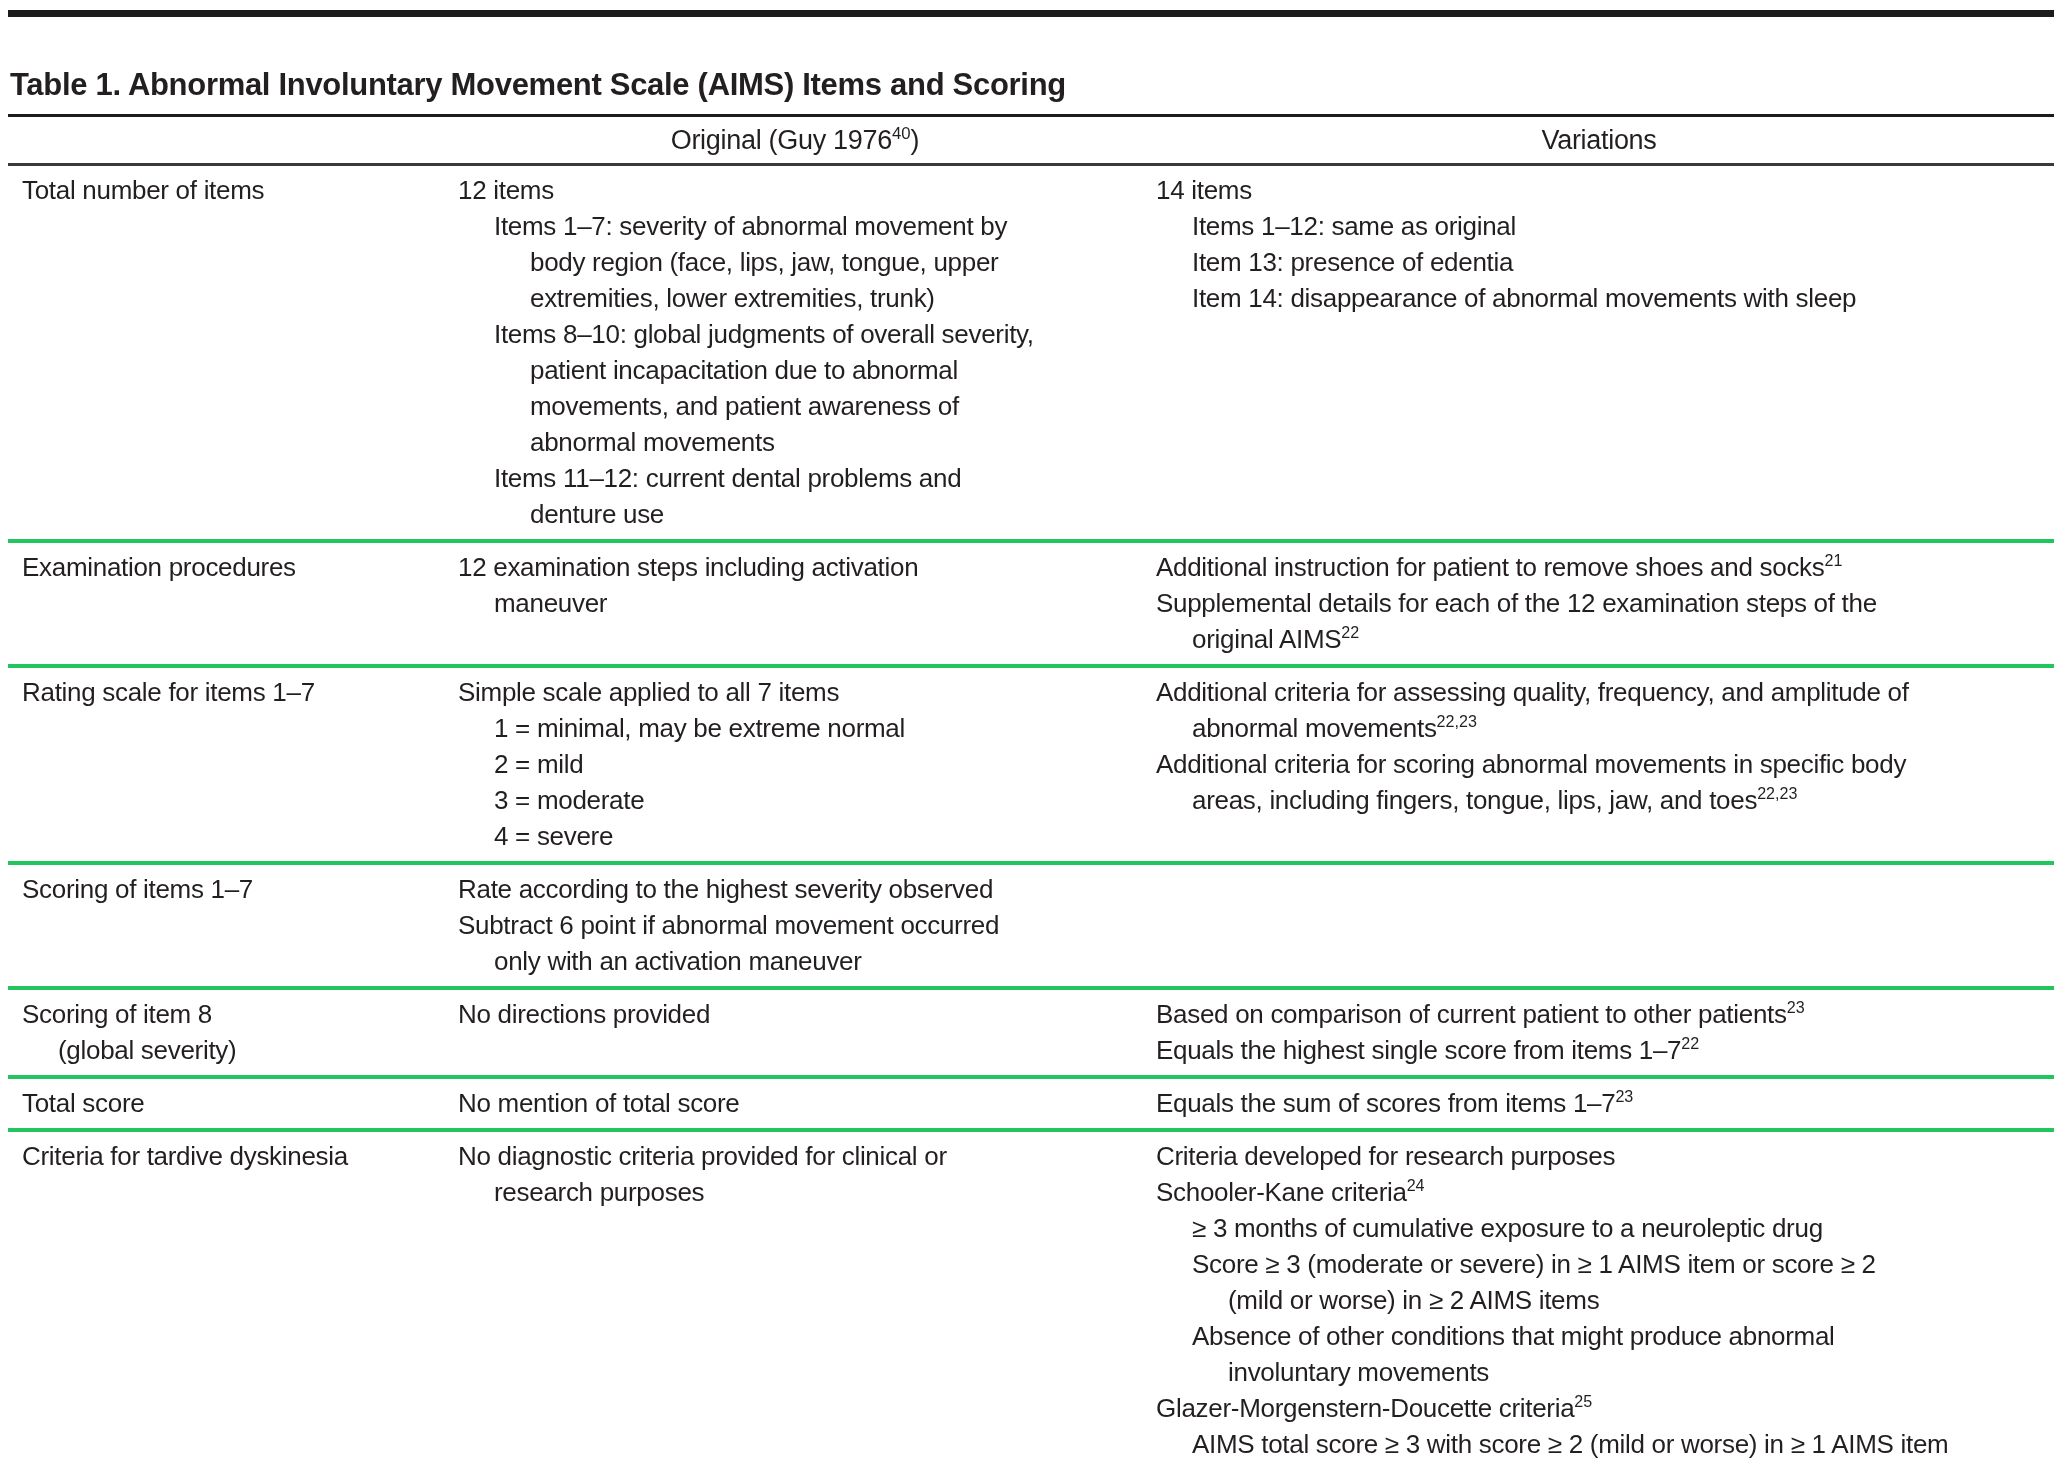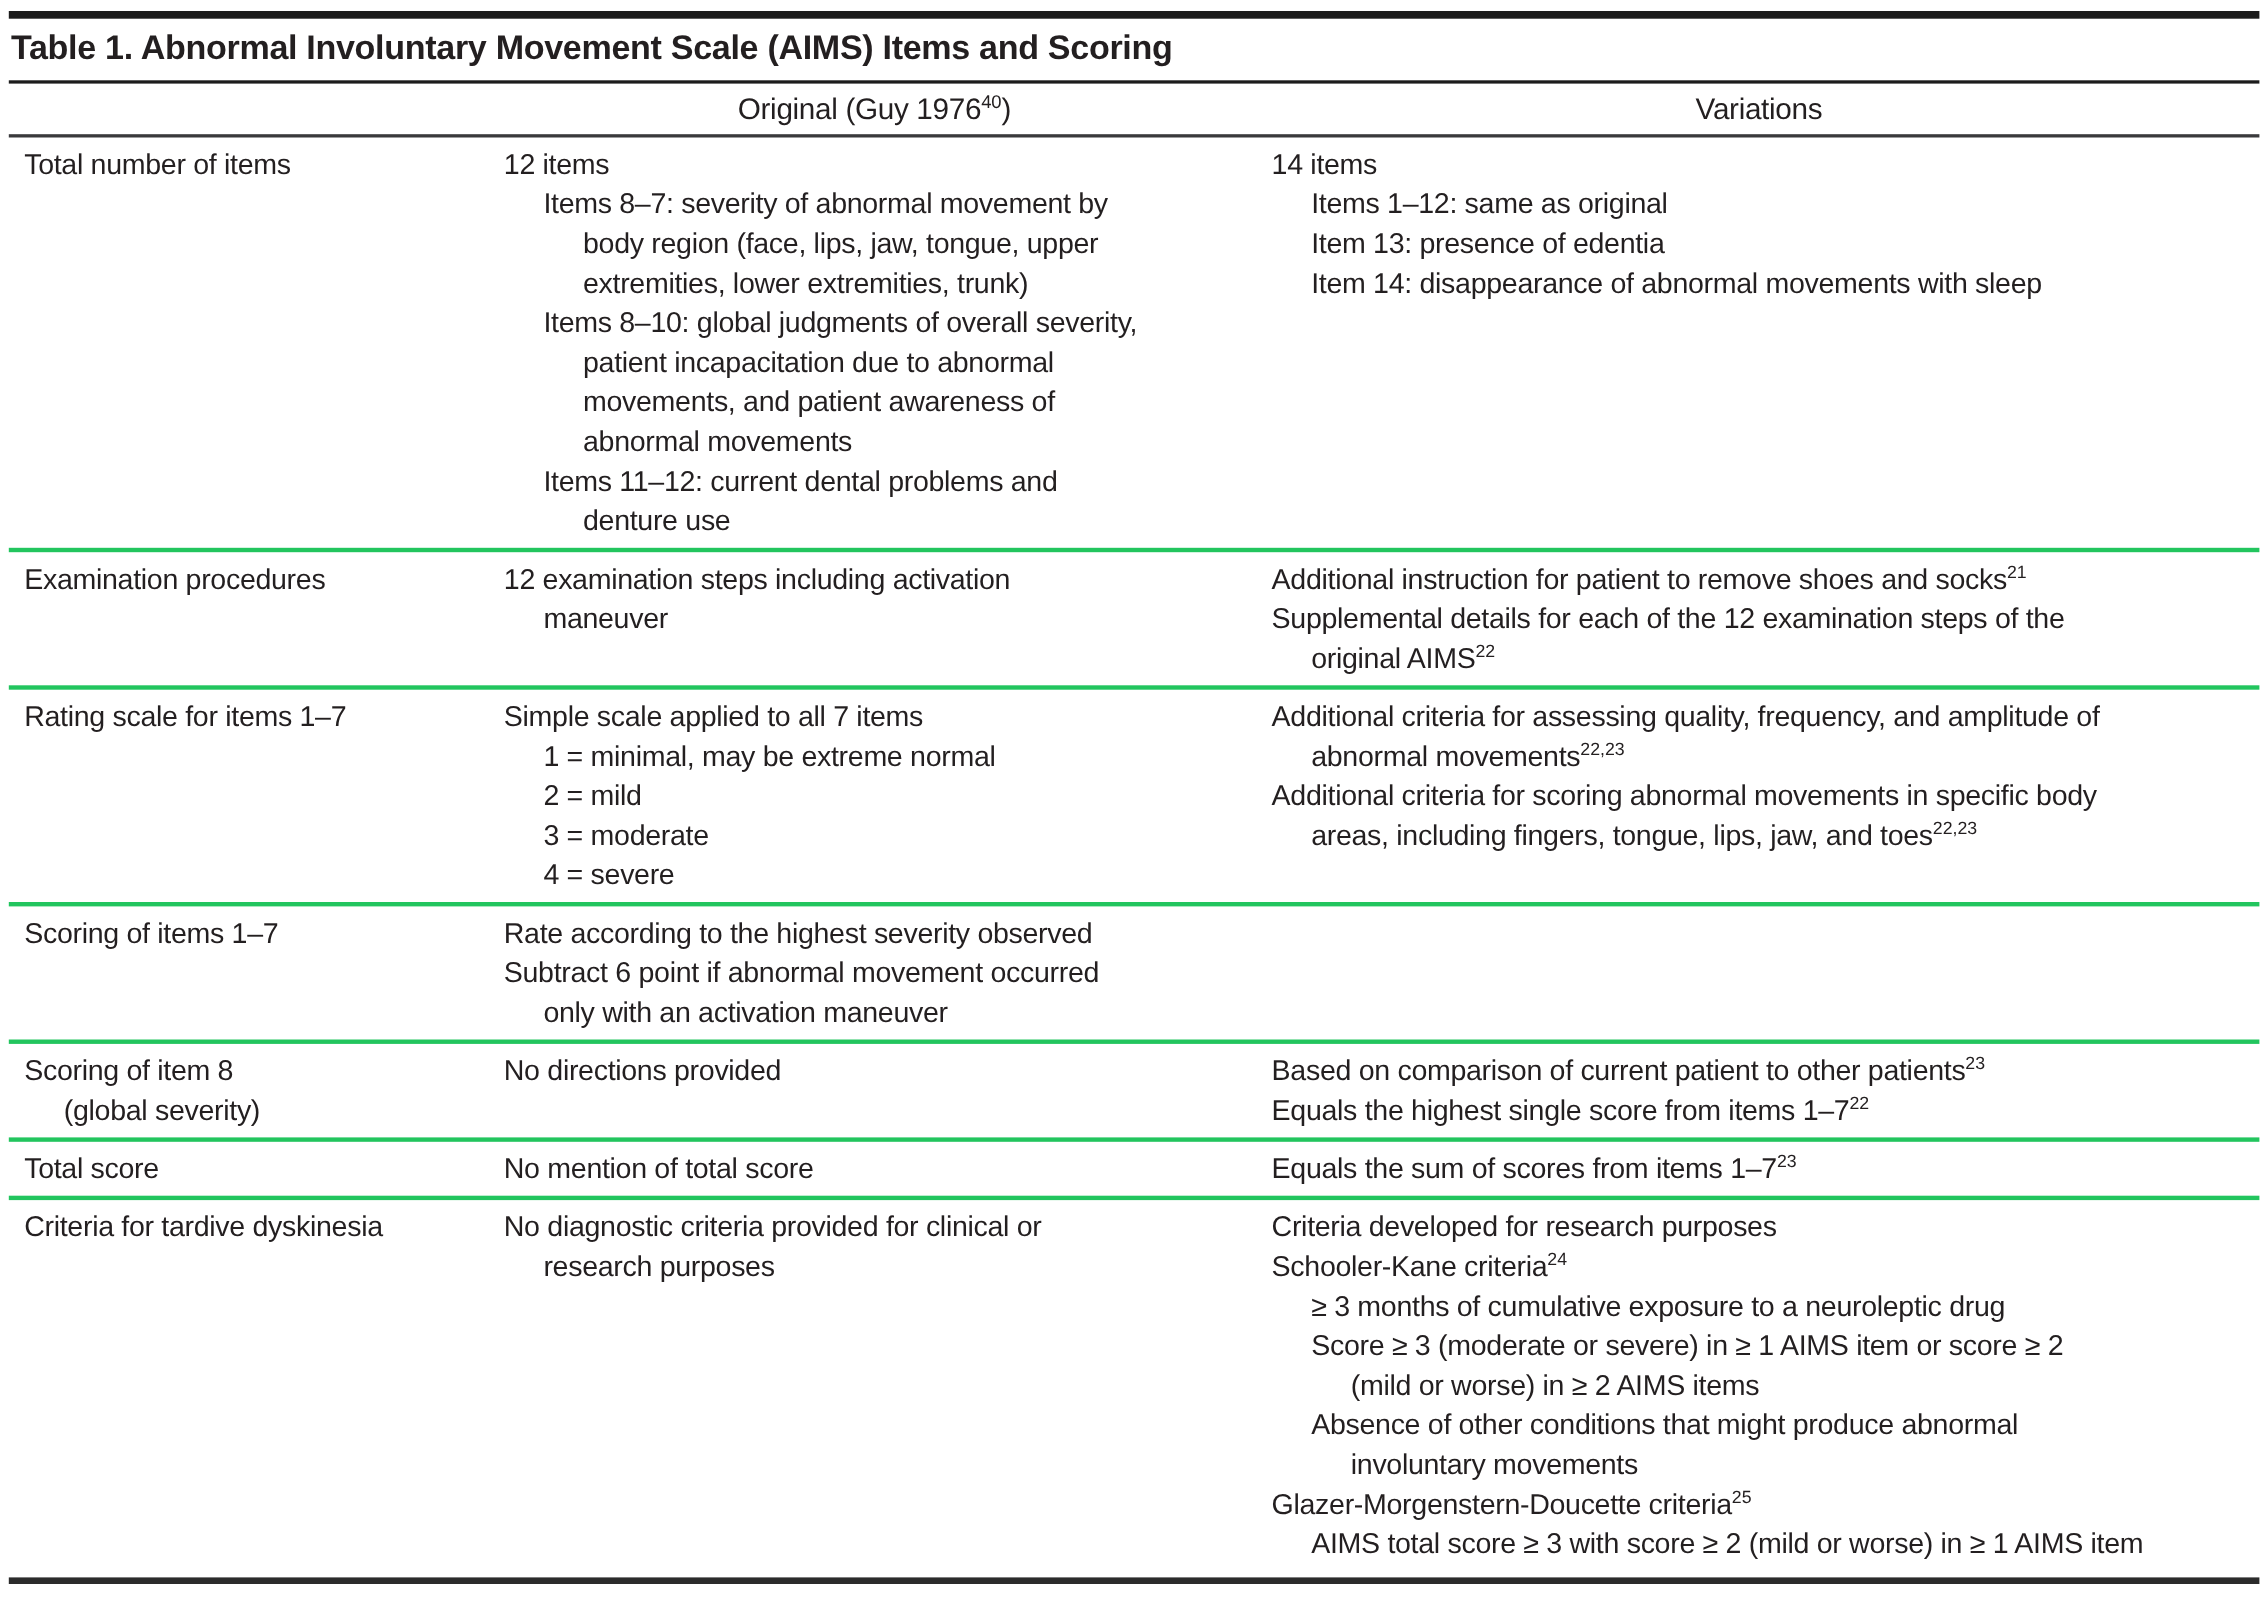--- a/index.html
+++ b/index.html
@@ -15,20 +15,21 @@
 
   .top-bar { height: 7px; background: #1c1c1c; }
   .bottom-bar { height: 6px; background: #2b2b2b; margin-top: 6px; }
 
   .table-title {
     font-size: 31px;
     font-weight: bold;
     letter-spacing: -0.3px;
     padding: 9px 0 11px 2px;
     line-height: 36px;
+    margin-top: 41px;
   }
   .title-rule { height: 3px; background: #1c1c1c; }
   .header-rule { height: 3px; background: #3a3a3c; }
 
   .header-row { display: flex; padding: 7px 0; }
   .hcell { font-size: 27px; line-height: 32px; letter-spacing: -0.3px; text-align: center; }
   .hcell.c1 { width: 438px; }
   .hcell.c2 { width: 698px; }
   .hcell.c3 { flex: 1; }
 
@@ -77,21 +78,21 @@
 
   <div class="header-rule"></div>
 
   <div id="rows-container">
       <div class="row">
         <div class="cell cell-label">
           <div class="line">Total number of items</div>
         </div>
         <div class="cell cell-original">
           <div class="line">12 items</div>
-          <div class="line ind1">Items 8–7: severity of abnormal movement by</div>
+          <div class="line ind1">Items 1–7: severity of abnormal movement by</div>
           <div class="line ind2">body region (face, lips, jaw, tongue, upper</div>
           <div class="line ind2">extremities, lower extremities, trunk)</div>
           <div class="line ind1">Items 8–10: global judgments of overall severity,</div>
           <div class="line ind2">patient incapacitation due to abnormal</div>
           <div class="line ind2">movements, and patient awareness of</div>
           <div class="line ind2">abnormal movements</div>
           <div class="line ind1">Items 11–12: current dental problems and</div>
           <div class="line ind2">denture use</div>
         </div>
         <div class="cell cell-variations">

